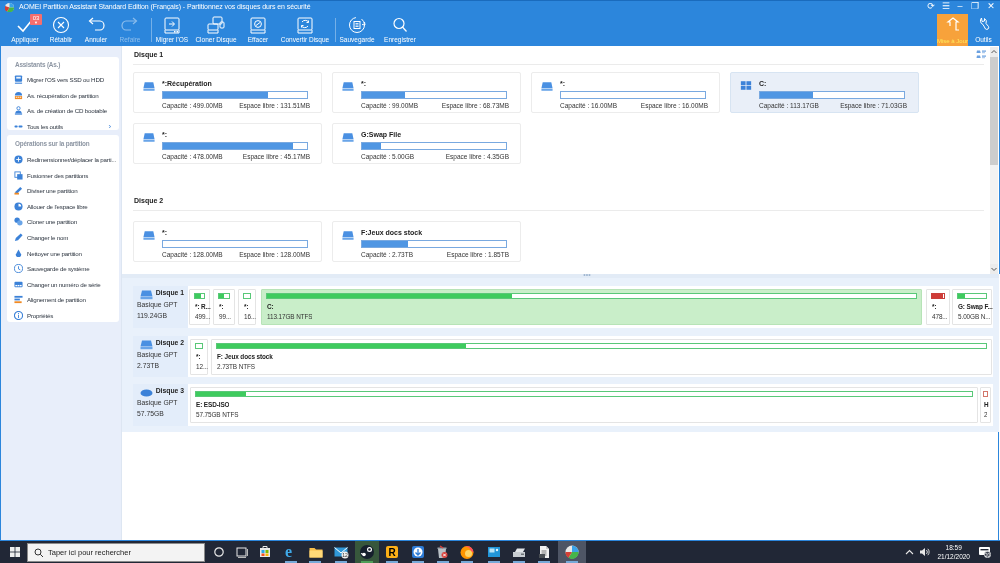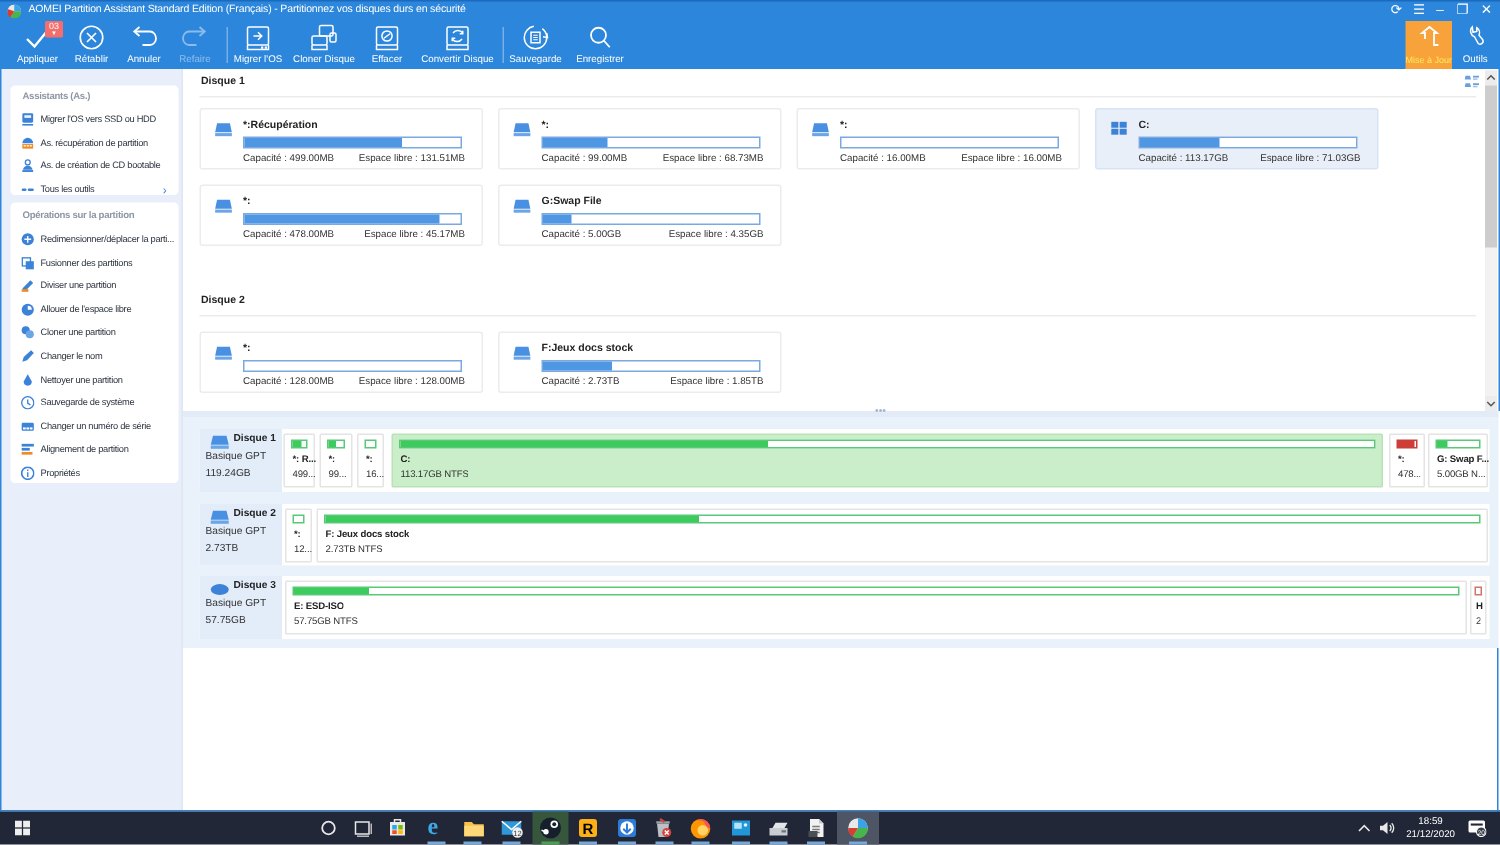--- a/index.html
+++ b/index.html
@@ -553,20 +553,27 @@
   </div>
 
   <div class="abs" style="left:0;top:540px;width:1000px;height:1px;background:#2c86dc;"></div>
   <div id="taskbar">
     <svg class="abs" style="left:10px;top:6px;" width="10" height="10" viewBox="0 0 12 12">
         <rect x="0" y="0" width="5.5" height="5.5" fill="#eee"></rect>
         <rect x="6.5" y="0" width="5.5" height="5.5" fill="#eee"></rect>
         <rect x="0" y="6.5" width="5.5" height="5.5" fill="#eee"></rect>
         <rect x="6.5" y="6.5" width="5.5" height="5.5" fill="#eee"></rect>
       </svg>
+    <div id="search">
+      <svg class="abs" style="left:6px;top:4px;" width="10" height="10" viewBox="0 0 10 10">
+          <circle cx="4" cy="4" r="3" stroke="#333" stroke-width="1" fill="none"></circle>
+          <path d="M6.3 6.3 L9 9" stroke="#333" stroke-width="1"></path>
+        </svg>
+      <span>Taper ici pour rechercher</span>
+    </div>
 
     <svg class="tico" style="left:211px;" viewBox="0 0 16 16">
         <circle cx="8" cy="8" r="4.2" stroke="#e8e8e8" stroke-width="1.2" fill="none"></circle>
       </svg>
 
     <svg class="tico" style="left:234px;" viewBox="0 0 16 16">
         <rect x="3" y="4" width="9" height="8" stroke="#e8e8e8" stroke-width="1" fill="none"></rect>
         <path d="M13.5 5 v7 M4 13.5 h8" stroke="#b9b9b9" stroke-width="1"></path>
       </svg>
 

